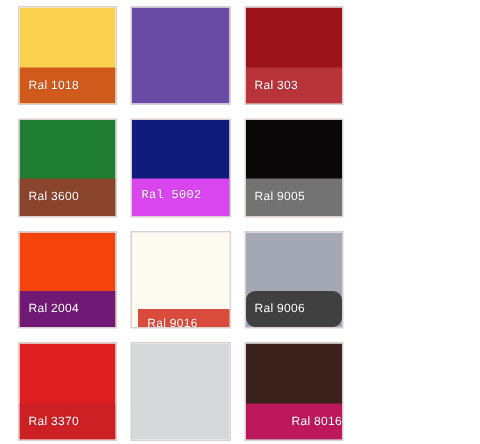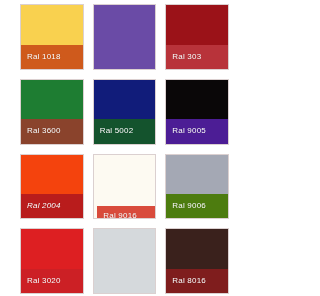--- a/index.html
+++ b/index.html
@@ -12,21 +12,21 @@
     background: #ffffff;
     font-family: "Liberation Sans", sans-serif;
     overflow: hidden;
   }
 
   #swatch-grid {
     position: relative;
     width: 247px;
     height: 296px;
     box-sizing: border-box;
-    padding: 4px 18px 2px 20px;
+    padding: 4px 18px 2px 12px;
     display: grid;
     grid-template-columns: repeat(3, 1fr);
     grid-template-rows: repeat(4, 1fr);
     column-gap: 7px;
     row-gap: 11px;
     gap: 9px;
   }
 
   .swatch {
     position: relative;
@@ -94,56 +94,56 @@
       </div>
     </div>
     <div class="swatch">
       <div class="swatch-fill" style="background: rgb(30, 125, 50);"></div>
       <div class="swatch-label-band" style="background: rgb(138, 67, 44);">
         <span class="swatch-label">Ral 3600</span>
       </div>
     </div>
     <div class="swatch">
       <div class="swatch-fill" style="background: rgb(17, 28, 122);"></div>
-      <div class="swatch-label-band" style="background: #14532d;">
+      <div class="swatch-label-band" style="background: #d946ef; font-family: Liberation Mono, monospace;">
         <span class="swatch-label">Ral 5002</span>
       </div>
     </div>
     <div class="swatch">
       <div class="swatch-fill" style="background: rgb(10, 7, 8);"></div>
-      <div class="swatch-label-band" style="background: #4c1d95; margin-top: 28px;">
+      <div class="swatch-label-band" style="background: #737373; margin-top: 28px;">
         <span class="swatch-label">Ral 9005</span>
       </div>
     </div>
     <div class="swatch">
       <div class="swatch-fill" style="background: rgb(244, 67, 13);"></div>
-      <div class="swatch-label-band" style="background: #b91c1c; font-style: italic;">
+      <div class="swatch-label-band" style="background: #701a75;">
         <span class="swatch-label">Ral 2004</span>
       </div>
     </div>
     <div class="swatch offset-band">
       <div class="swatch-fill" style="background: rgb(253, 250, 242);"></div>
       <div class="swatch-label-band" style="background: rgb(217, 75, 60);">
         <span class="swatch-label">Ral 9016</span>
       </div>
     </div>
     <div class="swatch">
       <div class="swatch-fill" style="background: rgb(164, 168, 180);"></div>
-      <div class="swatch-label-band" style="background: #4d7c0f;">
+      <div class="swatch-label-band" style="background: #404040; border-radius: 6px;">
         <span class="swatch-label">Ral 9006</span>
       </div>
     </div>
     <div class="swatch">
       <div class="swatch-fill" style="background: rgb(221, 31, 34);"></div>
       <div class="swatch-label-band" style="background: rgb(204, 32, 37);">
-        <span class="swatch-label">Ral 3020</span>
+        <span class="swatch-label">Ral 3370</span>
       </div>
     </div>
     <div class="swatch">
       <div class="swatch-fill" style="background: rgb(213, 217, 220);"></div>
     </div>
     <div class="swatch">
       <div class="swatch-fill" style="background: rgb(58, 33, 28);"></div>
-      <div class="swatch-label-band" style="background: #7f1d1d;">
+      <div class="swatch-label-band" style="background: #be185d; justify-content: flex-end;">
         <span class="swatch-label">Ral 8016</span>
       </div>
     </div>
   </div>
 
 </body></html>

